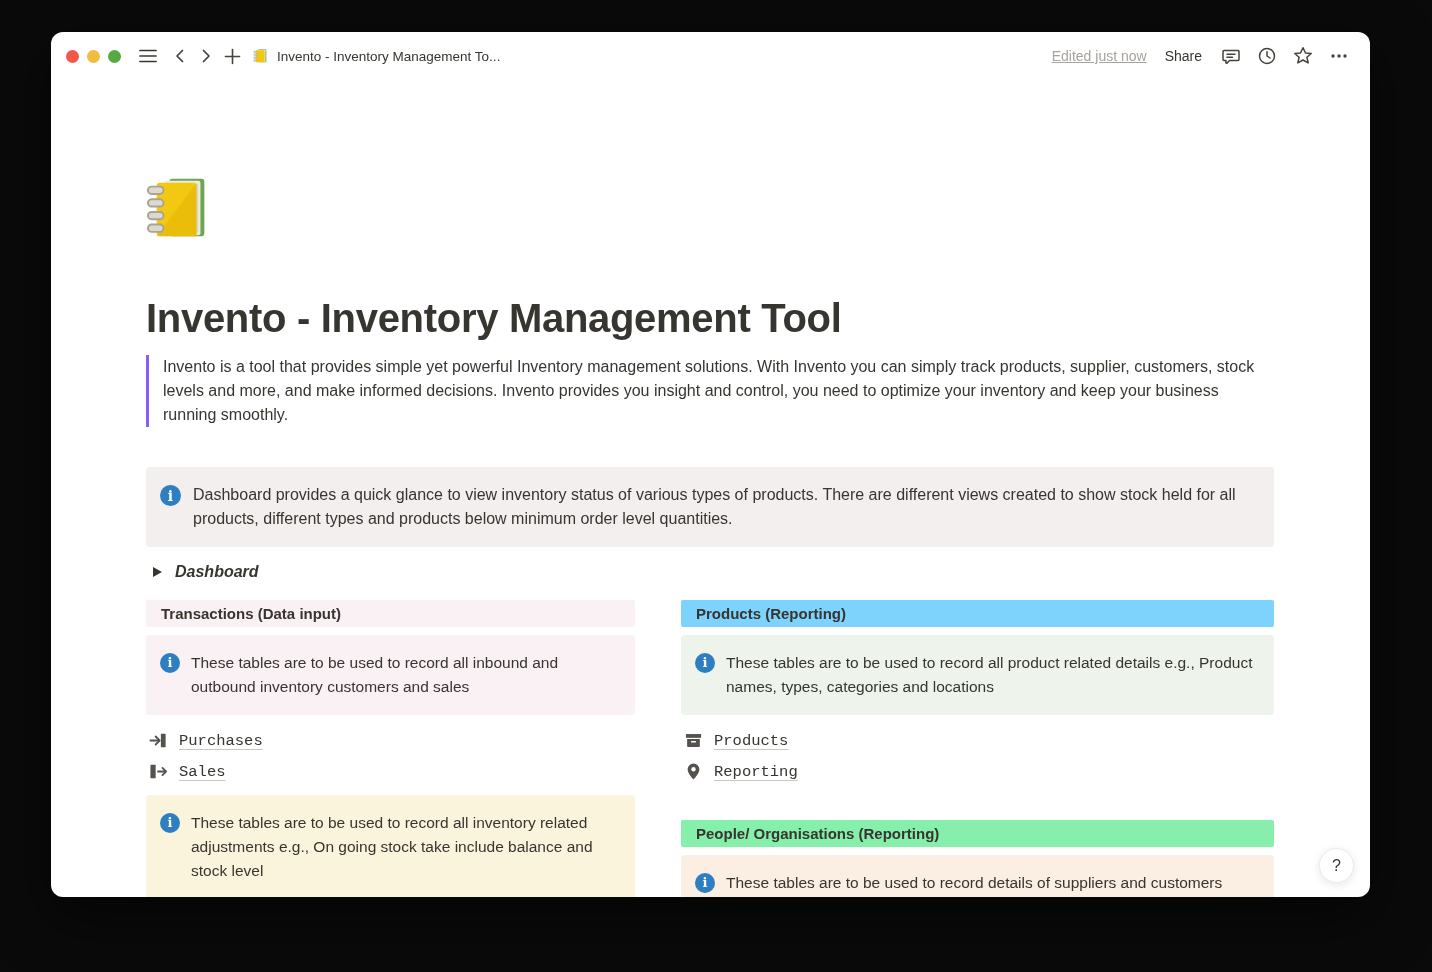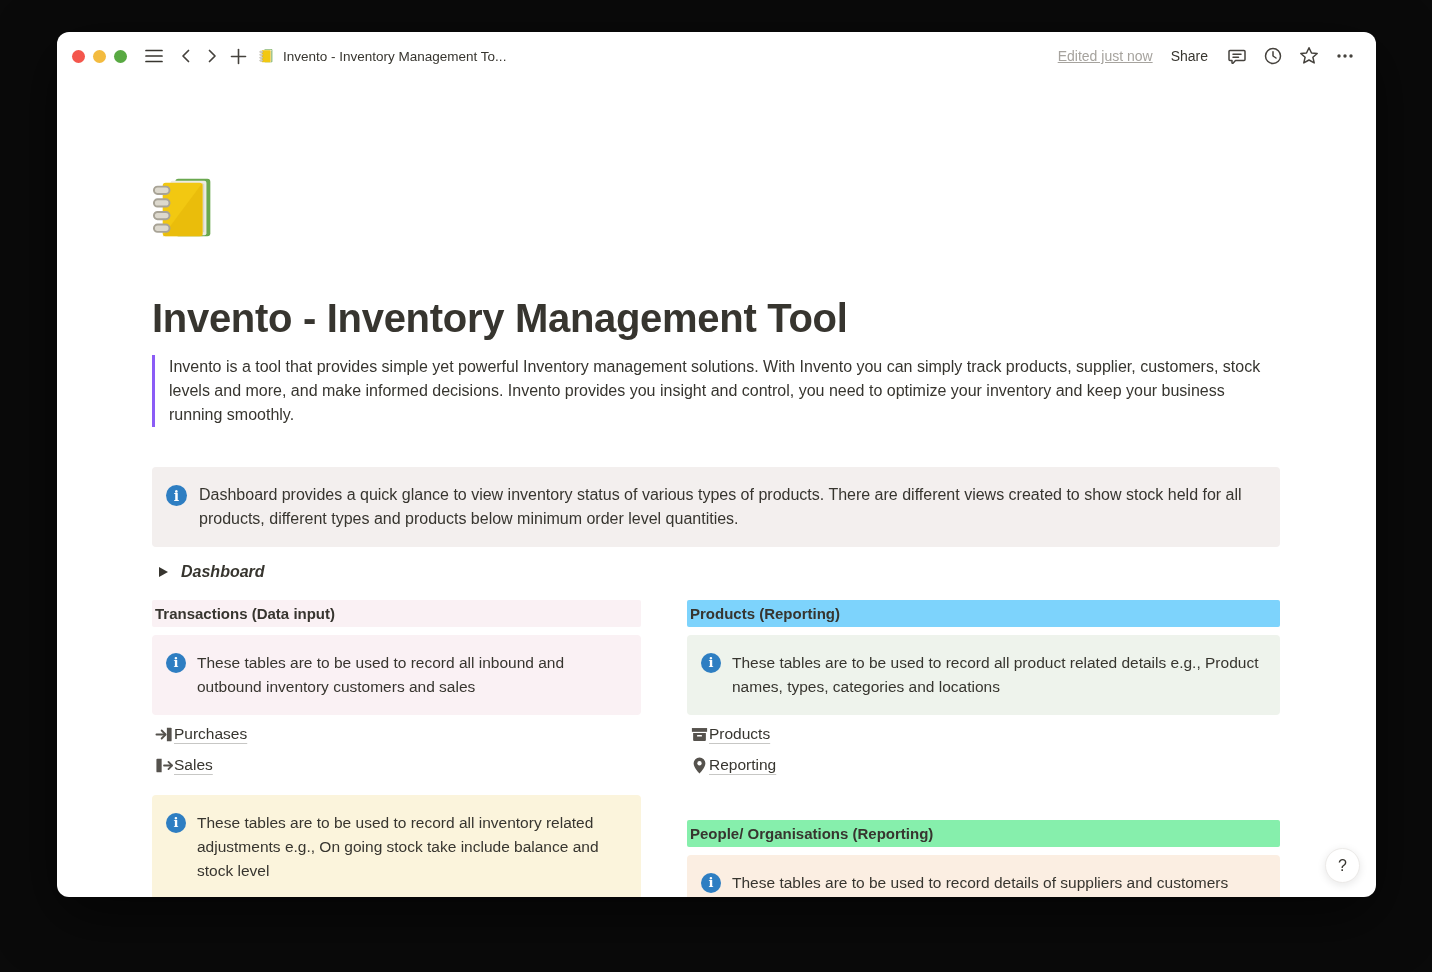--- a/index.html
+++ b/index.html
@@ -2,21 +2,21 @@
 <html><head>
 <meta charset="utf-8">
 <style>
   * { box-sizing: border-box; }
   html,body { margin:0; padding:0; }
   body {
     width:1432px; height:972px; background:#0a0a0a; overflow:hidden;
     font-family:"Liberation Sans", sans-serif; color:#37352f;
   }
   .window {
-    position:absolute; left:57px; top:32px; width:1319px; height:865px;
+    position:absolute; left:51px; top:32px; width:1319px; height:865px;
     background:#ffffff; border-radius:12px; overflow:hidden;
     box-shadow:0 18px 60px rgba(0,0,0,.6);
   }
   
   .titlebar { height:48px; display:flex; align-items:center; padding:0 18px 0 15px; }
   .lights { display:flex; gap:8px; margin-right:14px; }
   .light { width:13px; height:13px; border-radius:50%; }
   .icon-btn { display:flex; align-items:center; justify-content:center;
               width:26px; height:26px; border-radius:4px; cursor:pointer; flex:none; }
   .icon-btn svg { display:block; }
@@ -39,28 +39,28 @@
   .info-badge { flex:none; width:21px; height:21px; border-radius:50%;
                 display:flex; align-items:center; justify-content:center;
                 color:#fff; font-family:"DejaVu Serif", serif; font-weight:700;
                 font-size:14px; margin-top:2px; }
   .toggle-row { margin-top:11px; height:28px; display:flex; align-items:center; cursor:pointer; }
   .toggle-tri { width:0; height:0; border-left:9px solid #37352f;
                 border-top:5.5px solid transparent; border-bottom:5.5px solid transparent;
                 margin:0 13px 0 7px; }
   .toggle-label { font-size:16px; font-weight:700;font-style:italic; }
   .cols { margin-top:14px; display:grid; grid-template-columns:489px 593px; column-gap:46px; }
-  .sec-heading { font-size:15px; font-weight:700; padding:4px 3px; border-radius:2px;
+  .sec-heading { font-size:15px; font-weight:700; padding:4px 15px; border-radius:2px;
                  line-height:19px; }
   .sec-heading.second { margin-top:33px; }
   .sec-callout { margin-top:8px; border-radius:4px; padding:16px 14px;
                  display:flex; gap:11px; font-size:15.5px; line-height:24px; }
   .sec-callout .info-badge { width:20px; height:20px; font-size:13px; margin-top:2px; }
   .links { margin-top:10px; }
-  .link-row { height:31px; display:flex; padding-left:3px; cursor:pointer; }
+  .link-row { height:31px; display:flex; align-items:center; gap:11px; padding-left:3px; cursor:pointer;font-family:Liberation Mono, monospace; }
   .link-icon { width:19px; height:19px; flex:none; display:flex; align-items:center; }
   .link-label { font-size:15.5px; font-weight:500; color:#37352f;
                 text-decoration:underline; text-decoration-color:rgba(55,53,47,.28);
                 text-decoration-thickness:1px; text-underline-offset:3.5px; }
   .help-button { position:absolute; right:16px; bottom:14px; width:35px; height:35px;
                  border-radius:50%; background:#fff; border:1px solid #eceae8;
                  box-shadow:0 2px 8px rgba(15,15,15,.1); display:flex; align-items:center;
                  justify-content:center; font-size:16px; color:#37352f; cursor:pointer; }
 </style>
 </head>

